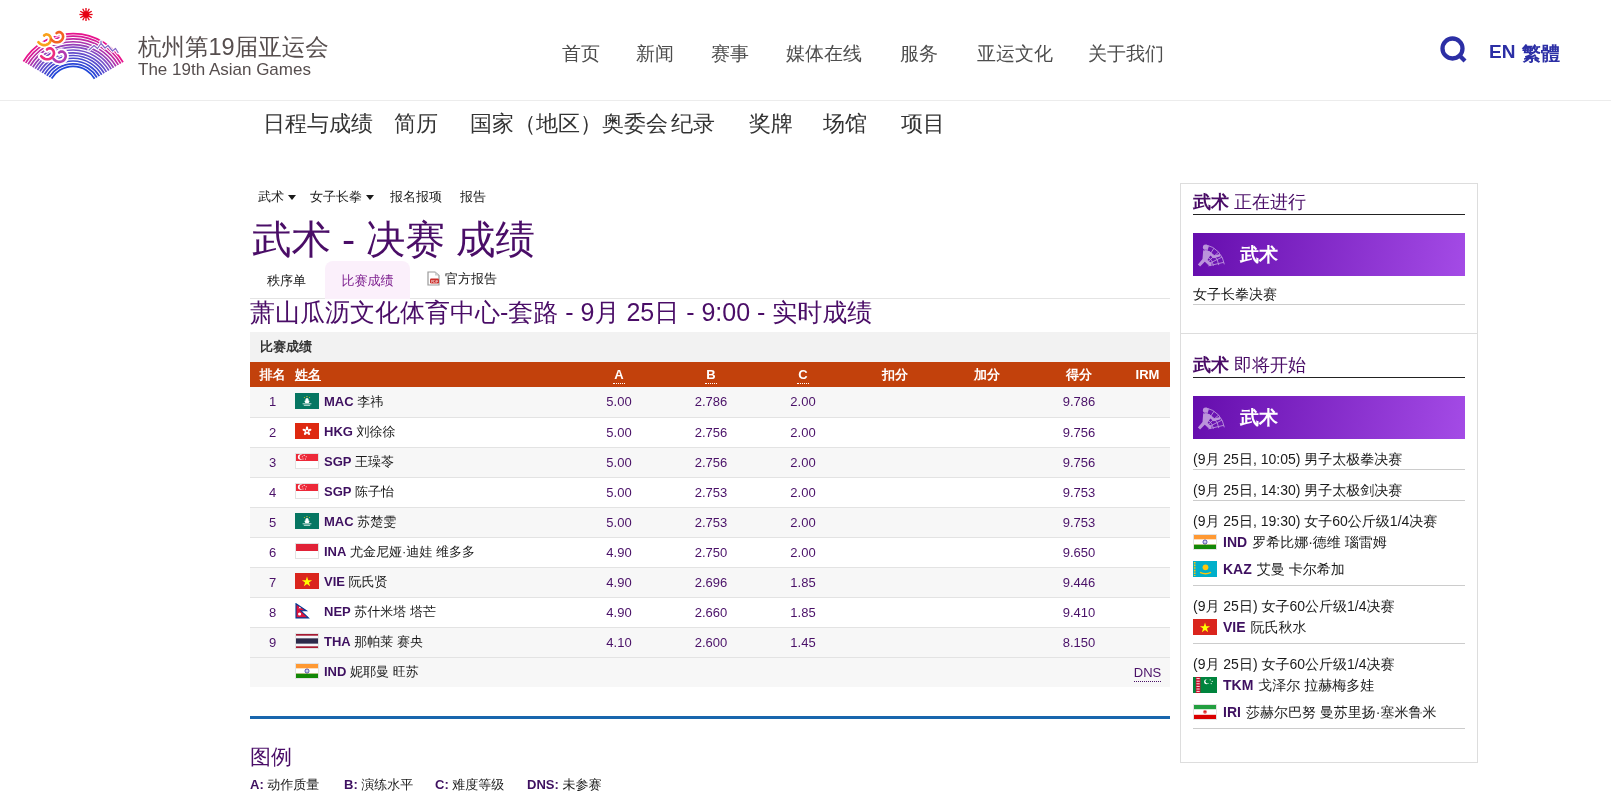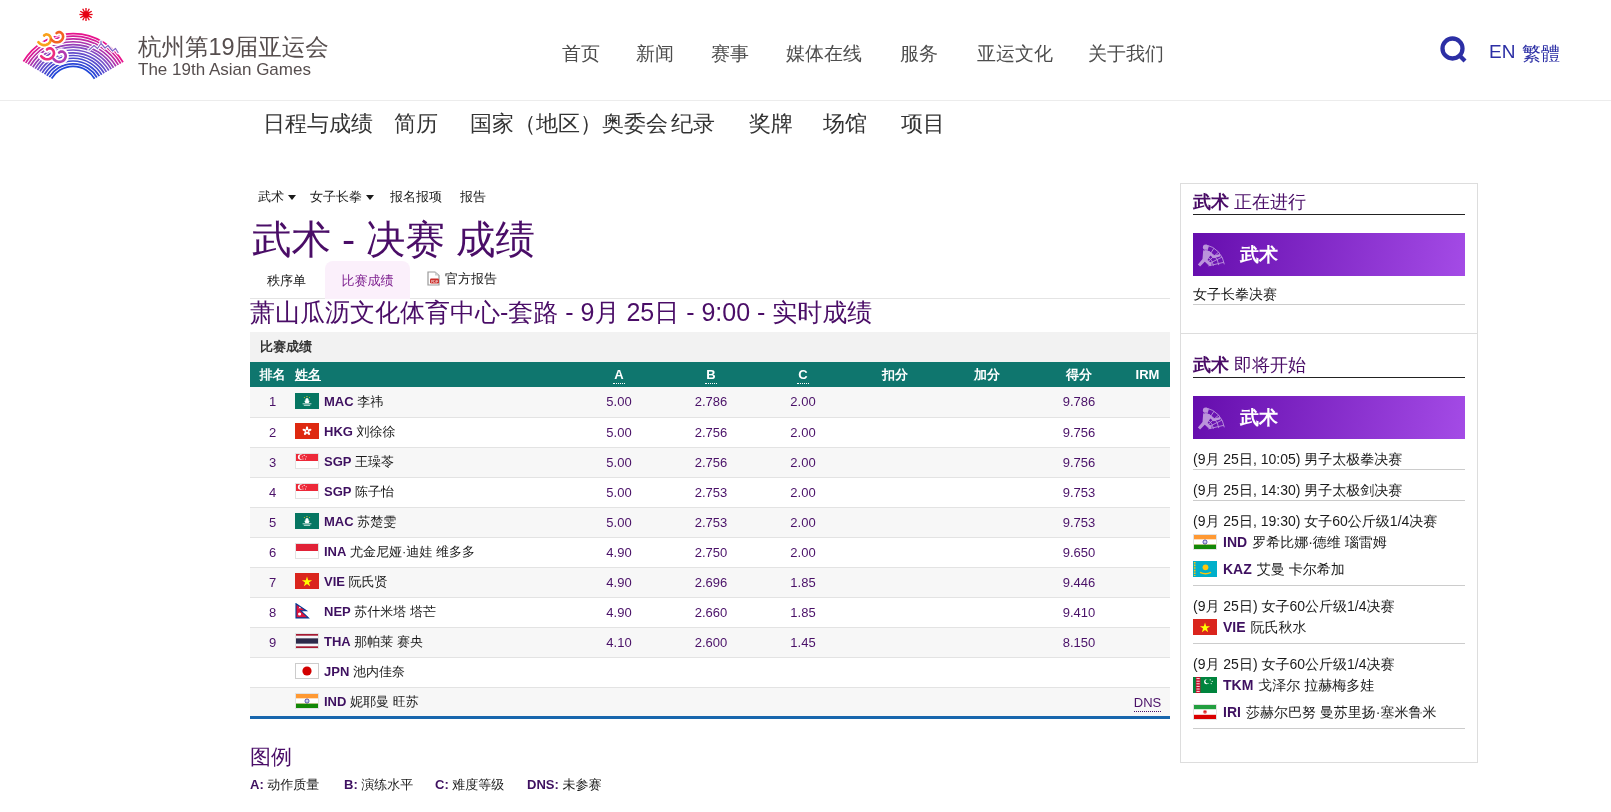--- a/index.html
+++ b/index.html
@@ -1,35 +1,35 @@
 <!DOCTYPE html>
 <html lang="zh"><head>
 <meta charset="utf-8">
 <title>武术 - 决赛 成绩</title>
 <style>
 * { margin:0; padding:0; box-sizing:border-box; }
 html,body { width:1611px; height:812px; overflow:hidden; background:#fff;
   font-family:"Liberation Sans", sans-serif; color:#1a1a1a; }
 .topnav span { position:absolute; top:41px; white-space:nowrap; font-size:19px; color:#4d4d4d; }
-.lang span { position:absolute; white-space:nowrap; font-size:19px; color:#2c2fa5; }
+.lang span { position:absolute; white-space:nowrap; font-size:19px; color:#2c2fa5;font-weight:bold; }
 .logo-cn { position:absolute; left:138px; top:31px; font-size:23.5px; color:#564e4e; white-space:nowrap; }
 .logo-en { position:absolute; left:138px; top:60px; font-size:17px; color:#564e4e; white-space:nowrap; }
 .hdr-border { position:absolute; left:0; top:100px; width:1611px; height:0; border-top:1px solid #ececec; }
 .subnav span { position:absolute; top:109px; white-space:nowrap; font-size:22px; color:#333; }
 .crumb span { position:absolute; top:188px; font-size:13px; white-space:nowrap; }
 .caret { display:inline-block; width:0; height:0; border-left:4.5px solid transparent; border-right:4.5px solid transparent; border-top:5.5px solid #1a1a1a; vertical-align:1px; margin-left:4px; }
 .h1 { position:absolute; left:252px; top:213px; font-size:39.5px; font-weight:400; color:#4a0d67; white-space:nowrap; }
 .tabrow { position:absolute; left:250px; top:261px; width:920px; height:38px; border-bottom:1px solid #e4e4e4; font-size:13px; }
 .tab1 { position:absolute; left:17px; top:11px; }
 .tab2 { position:absolute; left:75px; top:0; width:85px; height:38px; background:#fbf0fb; border-radius:8px 8px 0 0; color:#7d1f8f; text-align:center; padding-top:11px; }
 .tab3 { position:absolute; left:177px; top:9px; }
 .subtitle { position:absolute; left:250px; top:296px; font-size:25px; color:#4a0d67; white-space:nowrap; }
 .panelhead { position:absolute; left:250px; top:332px; width:920px; height:30px; background:#f2f2f2; font-size:13px; font-weight:bold; color:#333; line-height:29px; padding-left:10px; }
 table.res { position:absolute; left:250px; top:362px; width:920px; border-collapse:collapse; table-layout:fixed; }
-table.res thead th { background:#0f766e; color:#fff; font-size:13px; font-weight:bold; height:25px; padding:0; }
+table.res thead th { background:#c2410c; color:#fff; font-size:13px; font-weight:bold; height:25px; padding:0; }
 table.res td { height:30px; font-size:13px; padding:0; border-top:1px solid #e3e3e3; }
 table.res tbody tr:first-child td { border-top:none; }
 table.res tr.odd td { background:#f7f7f7; }
 table.res tr.even td { background:#fff; }
 td.rank, th.rank { text-align:center; color:#4a1168; }
 th.name { text-align:left; padding-left:7px;text-decoration:underline; }
 td.val { text-align:center; color:#4a1168; }
 td.irm { text-align:center; }
 .abc { border-bottom:1px dotted #fff; padding:0 1px 1px 1px; }
 .code { font-weight:bold; color:#3e1060; margin-left:5px; }
@@ -317,35 +317,20 @@
             <rect y="5.35" width="24" height="5.3" fill="#2d2a4a"></rect>
             <rect y="13.3" width="24" height="2.7" fill="#a51931"></rect>
             <rect x="0.5" y="0.5" width="23" height="15" fill="none" stroke="#e2e2e2" stroke-width="1"></rect>
           </svg><span class="code">THA</span> <span class="pname">那帕莱 赛央</span></td>
         <td class="val">4.10</td>
         <td class="val">2.600</td>
         <td class="val">1.45</td>
         <td></td>
         <td></td>
         <td class="val">8.150</td>
-        <td class="irm"></td>
-      </tr>
-<tr class="even">
-        <td class="rank"></td>
-        <td class="namecell"><svg width="24" height="16" viewBox="0 0 24 16" style="display:inline-block;vertical-align:-3px">
-            <rect width="24" height="16" fill="#fff"></rect>
-            <circle cx="12" cy="8" r="4.6" fill="#d30000"></circle>
-            <rect x="0.5" y="0.5" width="23" height="15" fill="none" stroke="#ccc" stroke-width="1"></rect>
-          </svg><span class="code">JPN</span> <span class="pname">池内佳奈</span></td>
-        <td class="val"></td>
-        <td class="val"></td>
-        <td class="val"></td>
-        <td></td>
-        <td></td>
-        <td class="val"></td>
         <td class="irm"></td>
       </tr>
 <tr class="odd">
         <td class="rank"></td>
         <td class="namecell"><svg width="24" height="16" viewBox="0 0 24 16" style="display:inline-block;vertical-align:-3px">
             <rect width="24" height="16" fill="#f93"></rect>
             <rect y="5.33" width="24" height="5.34" fill="#fff"></rect>
             <rect y="10.67" width="24" height="5.33" fill="#128807"></rect>
             <circle cx="12" cy="8" r="2" fill="none" stroke="#008" stroke-width="0.7"></circle>
             <circle cx="12" cy="8" r="0.5" fill="#008"></circle>

